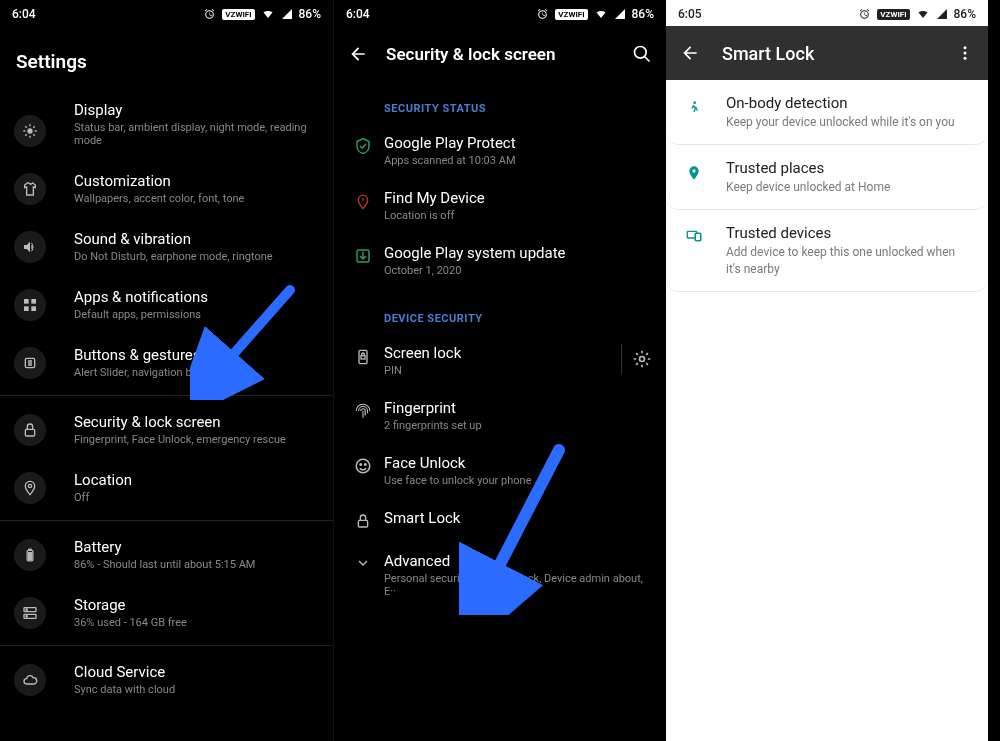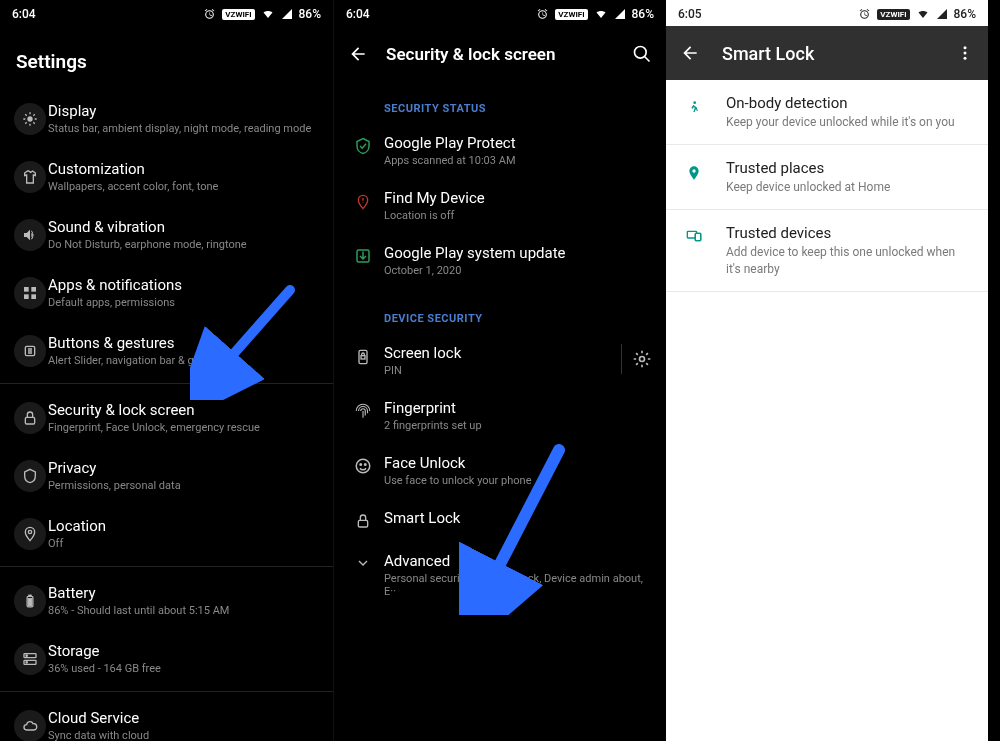--- a/index.html
+++ b/index.html
@@ -32,23 +32,23 @@
   .status-bar svg { display: block; }
 
   
   .p1 .title {
     font-size: 19px;
     font-weight: 600;
     padding: 24px 16px 16px;
   }
   .settings-item {
     display: flex;
-    align-items: center;
+    align-items: flex-end;
     padding: 12px 14px;
-    gap: 2px;
+    gap: 28px;
   }
   .settings-item .icon-wrap {
     width: 32px; height: 32px;
     border-radius: 50%;
     background: #1a1a1a;
     display: flex; align-items: center; justify-content: center;
     flex-shrink: 0;
     margin-top: 2px;
   }
   .settings-item .txt .label { font-size: 15px; color: #fff; }
@@ -88,20 +88,21 @@
     display: flex; align-items: center;
     padding: 0 14px;
     gap: 22px;
   }
   .p3 .topbar .title3 { font-size: 18px; font-weight: 500; flex:1; }
   .sl-item {
     display: flex; align-items: flex-start;
     padding: 14px 18px;
     gap: 22px;
     border-bottom: 1px solid #e8e8e8;
+    border-radius: 13px;
   }
   .sl-item .ic { width: 20px; display:flex; justify-content:center; margin-top:4px; flex-shrink:0; }
   .sl-item .txt .label { font-size: 15px; color: #212121; }
   .sl-item .txt .sub { font-size: 12px; color: #7a7a7a; margin-top: 2px; line-height:1.35; }
 
   
   .arrow { position: absolute; pointer-events: none; }
 </style>
 </head>
 <body>
@@ -190,31 +191,20 @@
   <div class="settings-item">
     <div class="icon-wrap">
         <svg width="16" height="16" viewBox="0 0 24 24" fill="none" stroke="#bbb" stroke-width="2">
           <rect x="5" y="11" width="14" height="10" rx="2"></rect>
           <path d="M8 11V7a4 4 0 0 1 8 0v4"></path>
         </svg>
       </div>
     <div class="txt">
         <div class="label">Security &amp; lock screen</div>
         <div class="sub">Fingerprint, Face Unlock, emergency rescue</div>
-      </div>
-  </div>
-  <div class="settings-item">
-    <div class="icon-wrap">
-        <svg width="16" height="16" viewBox="0 0 24 24" fill="none" stroke="#bbb" stroke-width="2">
-          <path d="M12 2l8 4v6c0 5-3.5 9-8 10-4.5-1-8-5-8-10V6l8-4z"></path>
-        </svg>
-      </div>
-    <div class="txt">
-        <div class="label">Privacy</div>
-        <div class="sub">Permissions, personal data</div>
       </div>
   </div>
   <div class="settings-item">
     <div class="icon-wrap">
         <svg width="16" height="16" viewBox="0 0 24 24" fill="none" stroke="#bbb" stroke-width="2">
           <path d="M12 2a7 7 0 0 1 7 7c0 5-7 13-7 13S5 14 5 9a7 7 0 0 1 7-7z"></path>
           <circle cx="12" cy="9" r="2.5"></circle>
         </svg>
       </div>
     <div class="txt">

